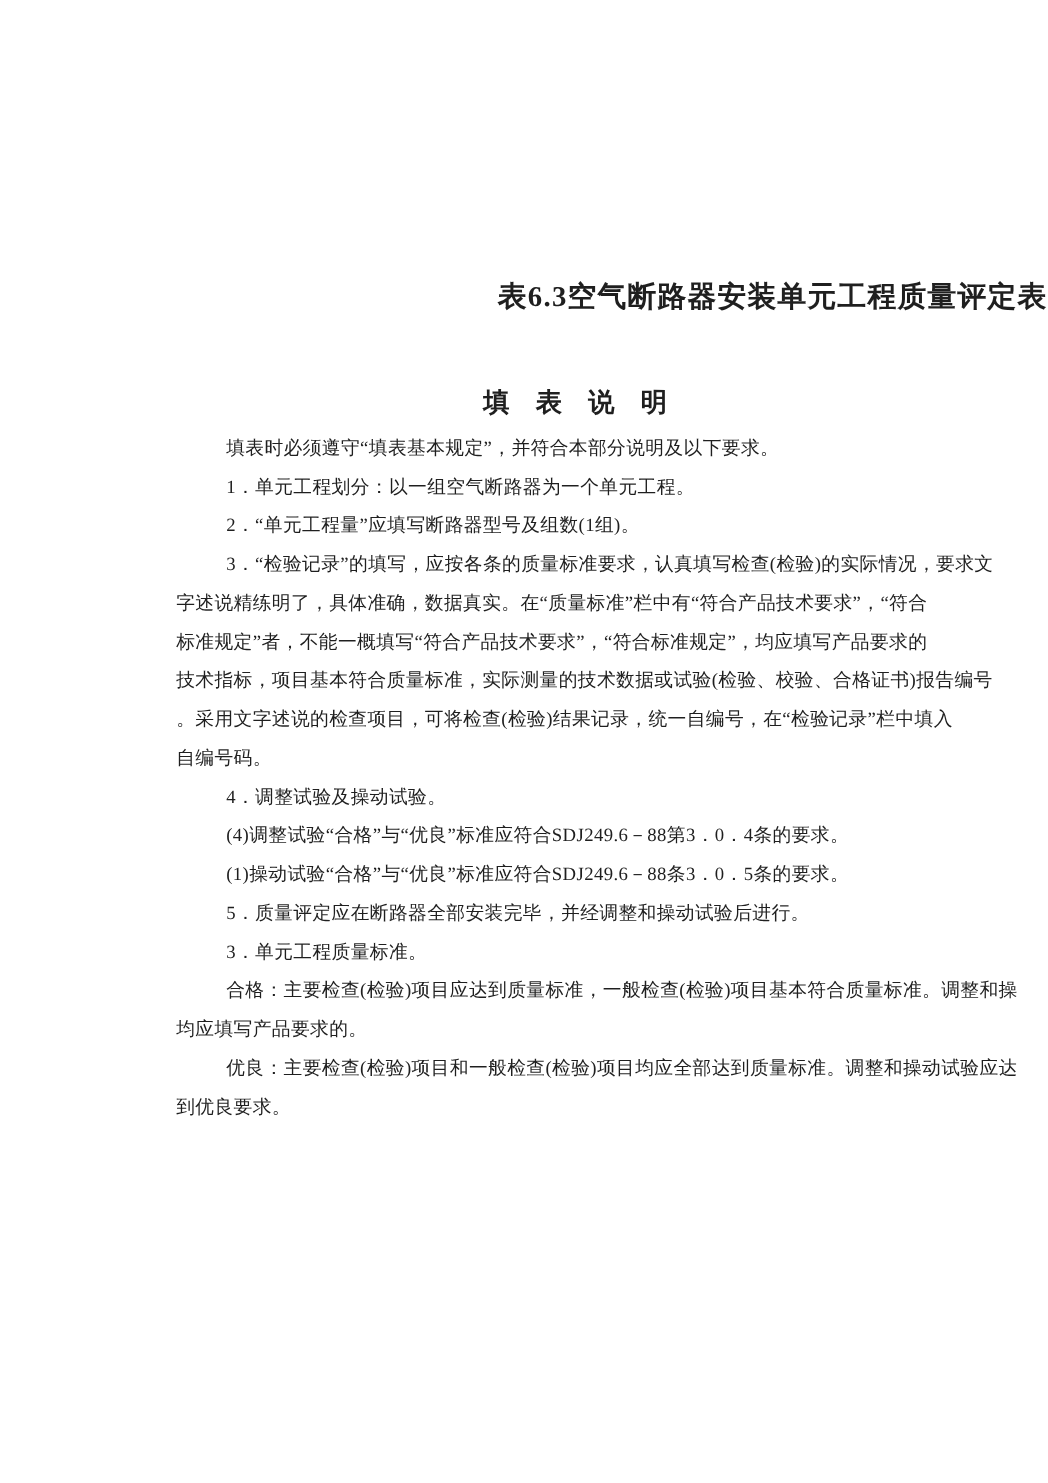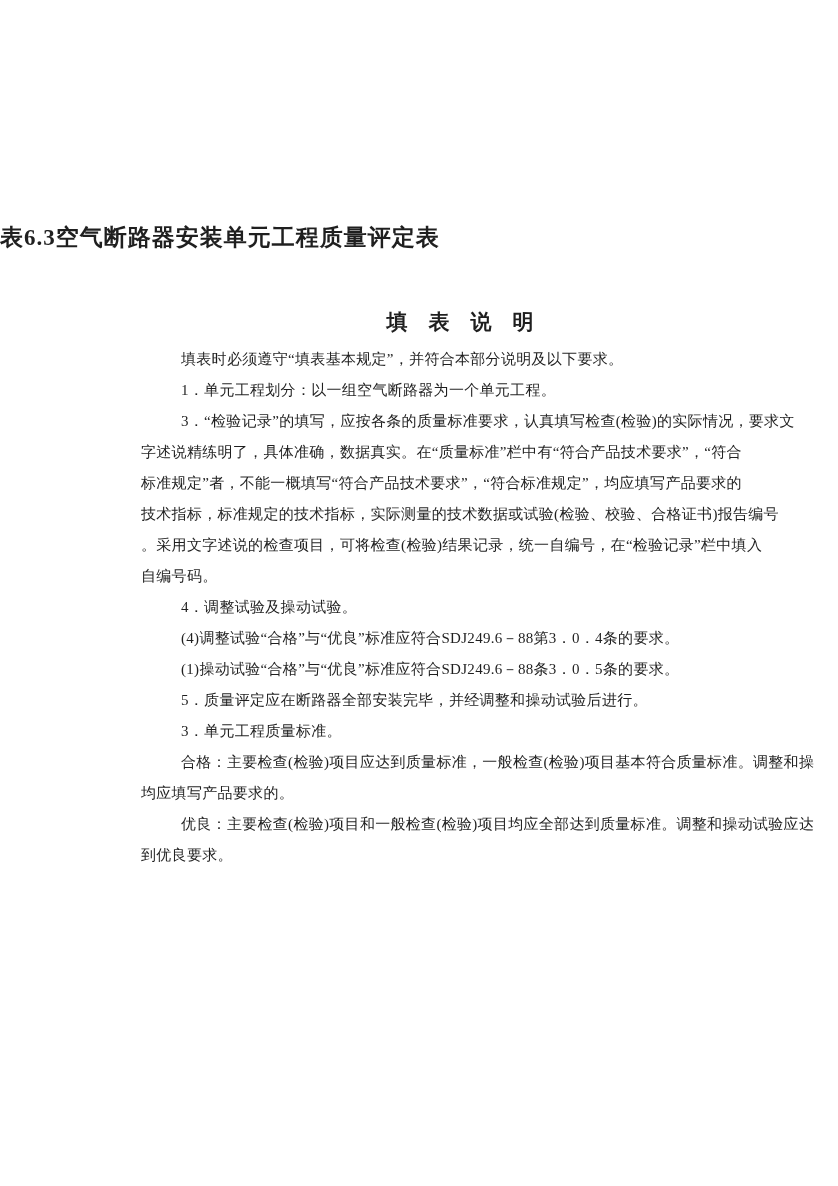--- a/index.html
+++ b/index.html
@@ -14,21 +14,21 @@
     background: #ffffff;
     overflow: hidden;
     font-family: "Liberation Serif", "DejaVu Serif", serif;
     color: #1f1f1f;
   }
   .doc-title {
     position: absolute;
     top: 224px;
     left: 0;
     width: 100%;
-    text-align: left;
+    text-align: right;
     font-size: 23px;
     font-weight: bold;
     letter-spacing: 1px;
     line-height: 28px;
     white-space: nowrap;
   }
   .doc-subtitle {
     position: absolute;
     top: 307px;
     left: 10px;
@@ -62,24 +62,25 @@
 <body>
 
 <div class="page">
   <div class="doc-title">表6.3空气断路器安装单元工程质量评定表</div>
 
   <div class="doc-subtitle">填　表　说　明</div>
 
   <div class="body-lines">
       <div class="line indent">填表时必须遵守“填表基本规定”，并符合本部分说明及以下要求。</div>
       <div class="line indent">1．单元工程划分：以一组空气断路器为一个单元工程。</div>
+      <div class="line indent">2．“单元工程量”应填写断路器型号及组数(1组)。</div>
       <div class="line indent">3．“检验记录”的填写，应按各条的质量标准要求，认真填写检查(检验)的实际情况，要求文</div>
       <div class="line">字述说精练明了，具体准确，数据真实。在“质量标准”栏中有“符合产品技术要求”，“符合</div>
       <div class="line">标准规定”者，不能一概填写“符合产品技术要求”，“符合标准规定”，均应填写产品要求的</div>
-      <div class="line">技术指标，标准规定的技术指标，实际测量的技术数据或试验(检验、校验、合格证书)报告编号</div>
+      <div class="line">技术指标，项目基本符合质量标准，实际测量的技术数据或试验(检验、校验、合格证书)报告编号</div>
       <div class="line">。采用文字述说的检查项目，可将检查(检验)结果记录，统一自编号，在“检验记录”栏中填入</div>
       <div class="line">自编号码。</div>
       <div class="line indent">4．调整试验及操动试验。</div>
       <div class="line indent">(4)调整试验“合格”与“优良”标准应符合SDJ249.6－88第3．0．4条的要求。</div>
       <div class="line indent">(1)操动试验“合格”与“优良”标准应符合SDJ249.6－88条3．0．5条的要求。</div>
       <div class="line indent">5．质量评定应在断路器全部安装完毕，并经调整和操动试验后进行。</div>
       <div class="line indent">3．单元工程质量标准。</div>
       <div class="line indent">合格：主要检查(检验)项目应达到质量标准，一般检查(检验)项目基本符合质量标准。调整和操</div>
       <div class="line">均应填写产品要求的。</div>
       <div class="line indent">优良：主要检查(检验)项目和一般检查(检验)项目均应全部达到质量标准。调整和操动试验应达</div>

